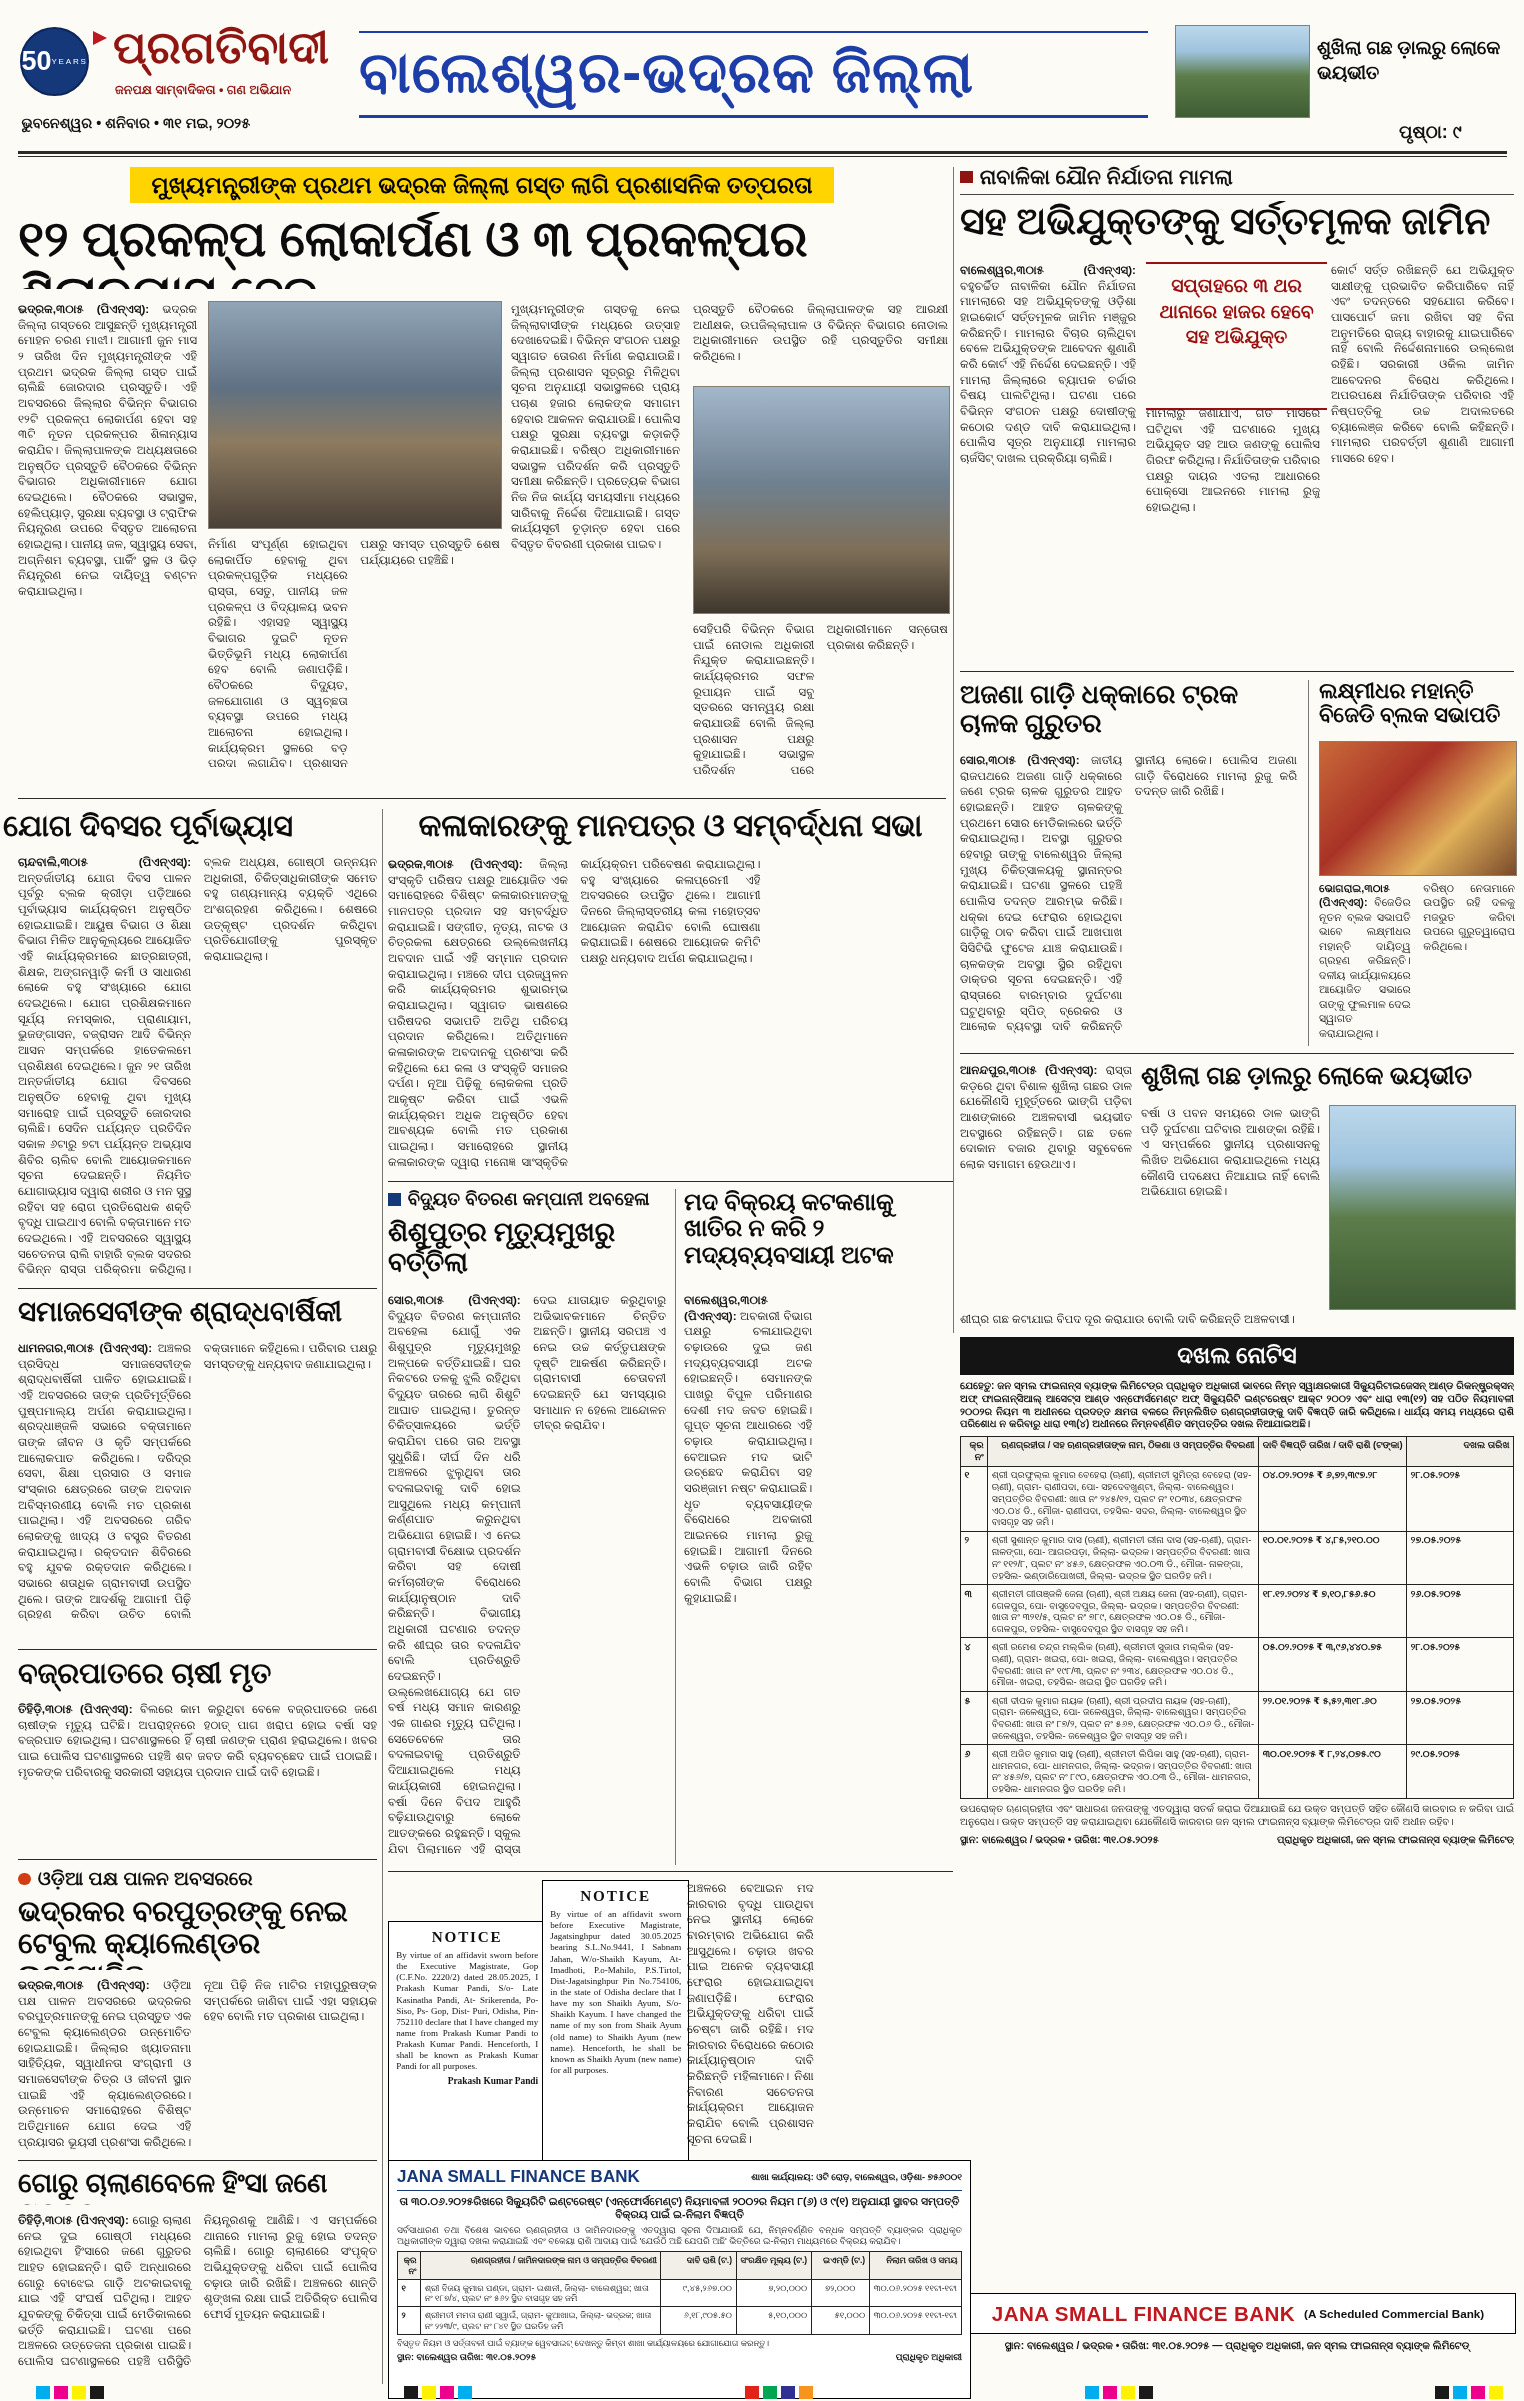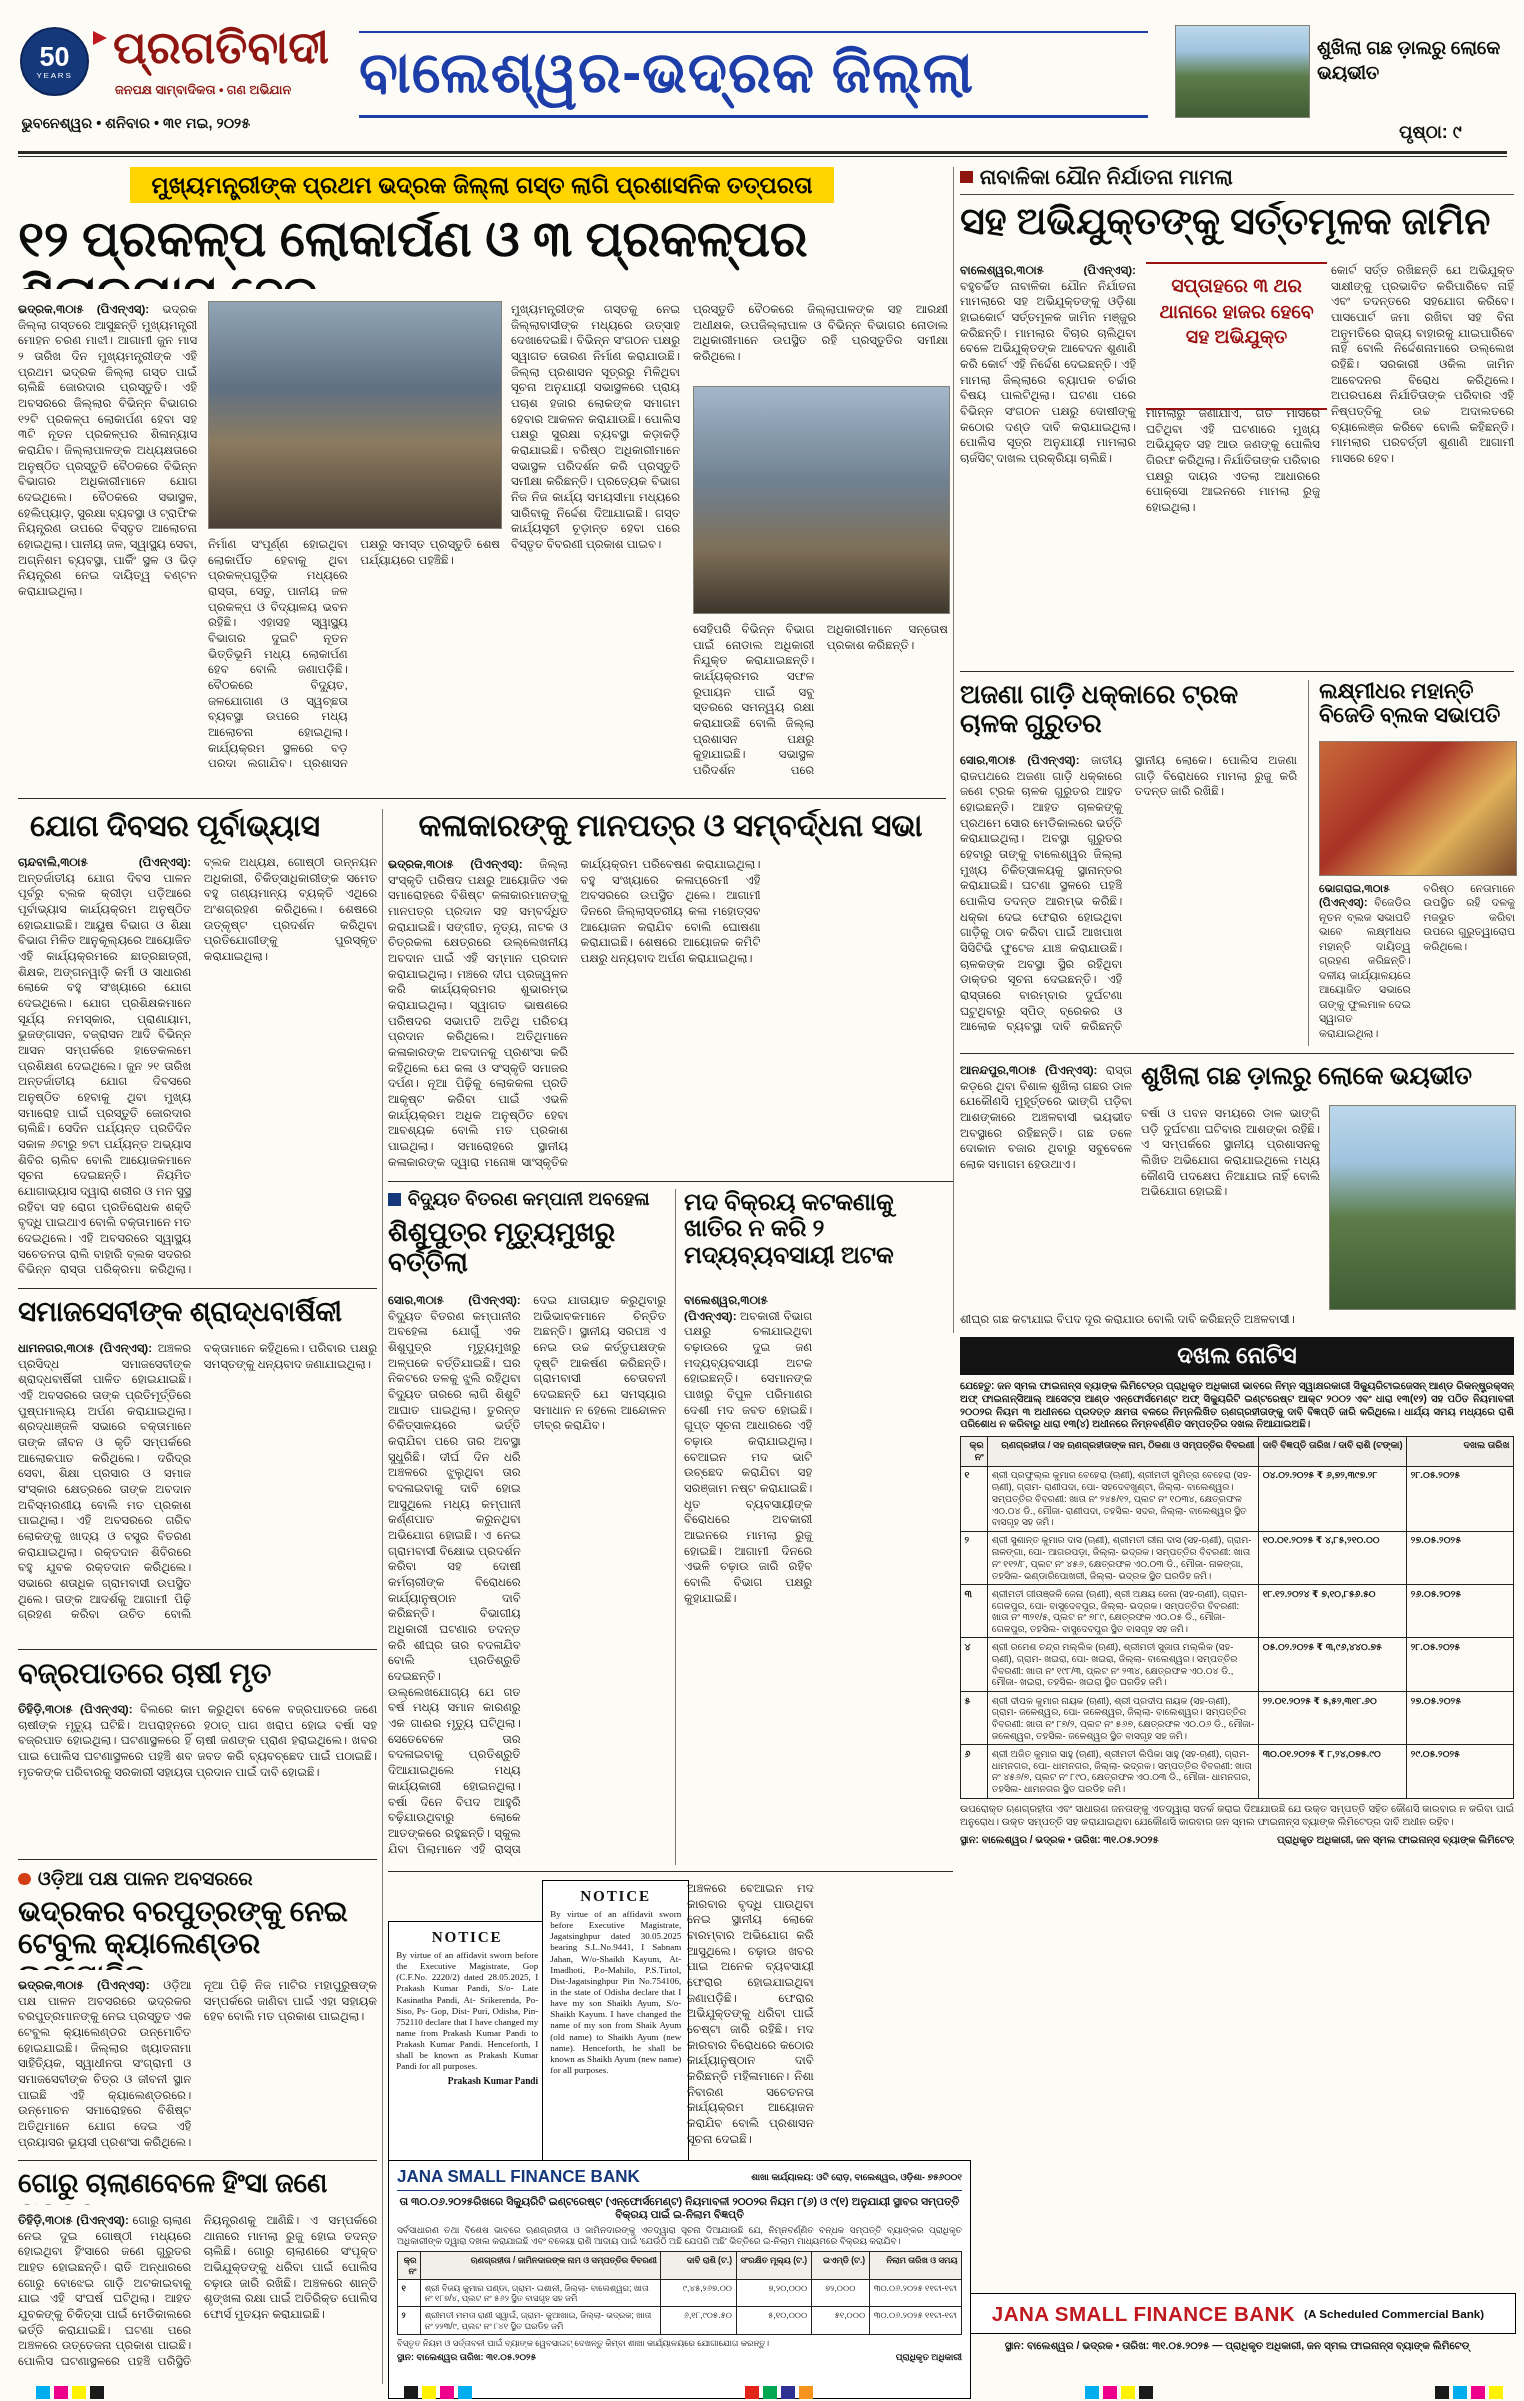--- a/index.html
+++ b/index.html
@@ -53,21 +53,21 @@
   .auc-body{font-size:9px;line-height:1.25;text-align:justify;}
   .auc-note{font-size:8.5px;line-height:1.2;margin-top:2.7px;}
   .auc-foot{display:flex;justify-content:space-between;font-size:9px;font-weight:bold;margin-top:3.6px;}
   .reg{width:14.4px;height:12.6px;display:inline-block;margin-right:3.6px;}
   .masthead-title{color:#1d3ea8;font-weight:bold;letter-spacing:0.9px;}
   .blue-rule{background:#1d3ea8;height:2.7px;}
   .paper-name{color:#8f1511;font-weight:bold;}
   .flag-icon{width:0;height:0;border-left:14.4px solid #c0181f;border-top:7.2px solid transparent;
              border-bottom:7.2px solid transparent;display:inline-block;}
   .logo-circle{width:65px;height:65px;border-radius:50%;background:#15387a;color:#fff;
-               display:flex;flex-direction:column;align-items:center;justify-content:center;border:2.7px solid #0d2558;}
+               display:flex;flex-direction:row;align-items:center;justify-content:center;border:2.7px solid #0d2558;}
   .logo-years{font-size:27px;font-weight:bold;line-height:1;}
   .logo-years-label{font-size:8px;letter-spacing:1.8px;}
 </style>
 </head>
 <body>
 
 <div id="page">
 
   <div class="abs logo-circle" style="left:20px;top:27px;">
     <span class="logo-years">50</span>
@@ -210,21 +210,21 @@
       <span>ପ୍ରାଧିକୃତ ଅଧିକାରୀ, ଜନ ସ୍ମଲ ଫାଇନାନ୍ସ ବ୍ୟାଙ୍କ ଲିମିଟେଡ୍</span>
     </div>
   </div>
 
   <div class="abs bank-bar" style="left:960px;top:2293px;width:554px;height:39px;">
     <span class="bank-name">JANA SMALL FINANCE BANK</span>
     <span class="bank-sub">(A Scheduled Commercial Bank)</span>
   </div>
   <div class="abs" style="left:960px;top:2340px;width:554px;font-size:10.3px;font-weight:bold;text-align:center;">ସ୍ଥାନ: ବାଲେଶ୍ୱର / ଭଦ୍ରକ • ତାରିଖ: ୩୧.୦୫.୨୦୨୫ — ପ୍ରାଧିକୃତ ଅଧିକାରୀ, ଜନ ସ୍ମଲ ଫାଇନାନ୍ସ ବ୍ୟାଙ୍କ ଲିମିଟେଡ୍</div>
 
-  <div class="abs headline" style="left:30px;top:809px;width:359px;height:38px;font-size:30px;">ଯୋଗ ଦିବସର ପୂର୍ବାଭ୍ୟାସ</div>
+  <div class="abs headline" style="left:3px;top:809px;width:359px;height:38px;font-size:30px;">ଯୋଗ ଦିବସର ପୂର୍ବାଭ୍ୟାସ</div>
   <div class="abs body cols2" style="left:18px;top:854px;width:359px;height:427px;">
     <b class="byline">ଚାନ୍ଦବାଲି,୩୦ା୫ (ପିଏନ୍ଏସ୍):</b>
     <span>ଅନ୍ତର୍ଜାତୀୟ ଯୋଗ ଦିବସ ପାଳନ ପୂର୍ବରୁ ବ୍ଲକ କ୍ରୀଡ଼ା ପଡ଼ିଆରେ ପୂର୍ବାଭ୍ୟାସ କାର୍ଯ୍ୟକ୍ରମ ଅନୁଷ୍ଠିତ ହୋଇଯାଇଛି। ଆୟୁଷ ବିଭାଗ ଓ ଶିକ୍ଷା ବିଭାଗ ମିଳିତ ଆନୁକୂଲ୍ୟରେ ଆୟୋଜିତ ଏହି କାର୍ଯ୍ୟକ୍ରମରେ ଛାତ୍ରଛାତ୍ରୀ, ଶିକ୍ଷକ, ଅଙ୍ଗନୱାଡ଼ି କର୍ମୀ ଓ ସାଧାରଣ ଲୋକେ ବହୁ ସଂଖ୍ୟାରେ ଯୋଗ ଦେଇଥିଲେ। ଯୋଗ ପ୍ରଶିକ୍ଷକମାନେ ସୂର୍ଯ୍ୟ ନମସ୍କାର, ପ୍ରାଣାୟାମ, ଭୁଜଙ୍ଗାସନ, ବଜ୍ରାସନ ଆଦି ବିଭିନ୍ନ ଆସନ ସମ୍ପର୍କରେ ହାତେକଲମେ ପ୍ରଶିକ୍ଷଣ ଦେଇଥିଲେ। ଜୁନ ୨୧ ତାରିଖ ଅନ୍ତର୍ଜାତୀୟ ଯୋଗ ଦିବସରେ ଅନୁଷ୍ଠିତ ହେବାକୁ ଥିବା ମୁଖ୍ୟ ସମାରୋହ ପାଇଁ ପ୍ରସ୍ତୁତି ଜୋରଦାର ଚାଲିଛି। ସେଦିନ ପର୍ଯ୍ୟନ୍ତ ପ୍ରତିଦିନ ସକାଳ ୬ଟାରୁ ୭ଟା ପର୍ଯ୍ୟନ୍ତ ଅଭ୍ୟାସ ଶିବିର ଚାଲିବ ବୋଲି ଆୟୋଜକମାନେ ସୂଚନା ଦେଇଛନ୍ତି। ନିୟମିତ ଯୋଗାଭ୍ୟାସ ଦ୍ୱାରା ଶରୀର ଓ ମନ ସୁସ୍ଥ ରହିବା ସହ ରୋଗ ପ୍ରତିରୋଧକ ଶକ୍ତି ବୃଦ୍ଧି ପାଇଥାଏ ବୋଲି ବକ୍ତାମାନେ ମତ ଦେଇଥିଲେ। ଏହି ଅବସରରେ ସ୍ୱାସ୍ଥ୍ୟ ସଚେତନତା ରାଲି ବାହାରି ବ୍ଲକ ସଦରର ବିଭିନ୍ନ ରାସ୍ତା ପରିକ୍ରମା କରିଥିଲା। ବ୍ଲକ ଅଧ୍ୟକ୍ଷ, ଗୋଷ୍ଠୀ ଉନ୍ନୟନ ଅଧିକାରୀ, ଚିକିତ୍ସାଧିକାରୀଙ୍କ ସମେତ ବହୁ ଗଣ୍ୟମାନ୍ୟ ବ୍ୟକ୍ତି ଏଥିରେ ଅଂଶଗ୍ରହଣ କରିଥିଲେ। ଶେଷରେ ଉତ୍କୃଷ୍ଟ ପ୍ରଦର୍ଶନ କରିଥିବା ପ୍ରତିଯୋଗୀଙ୍କୁ ପୁରସ୍କୃତ କରାଯାଇଥିଲା।</span>
   </div>
   <div class="abs hl" style="left:18px;top:1288px;width:359px;height:0.9px;"></div>
 
   <div class="abs headline" style="left:18px;top:1297px;width:359px;height:36px;font-size:28px;">ସମାଜସେବୀଙ୍କ ଶ୍ରାଦ୍ଧବାର୍ଷିକୀ</div>
   <div class="abs body cols2" style="left:18px;top:1340px;width:359px;height:301px;">
     <b class="byline">ଧାମନଗର,୩୦ା୫ (ପିଏନ୍ଏସ୍):</b>
     <span>ଅଞ୍ଚଳର ପ୍ରସିଦ୍ଧ ସମାଜସେବୀଙ୍କ ଶ୍ରାଦ୍ଧବାର୍ଷିକୀ ପାଳିତ ହୋଇଯାଇଛି। ଏହି ଅବସରରେ ତାଙ୍କ ପ୍ରତିମୂର୍ତ୍ତିରେ ପୁଷ୍ପମାଲ୍ୟ ଅର୍ପଣ କରାଯାଇଥିଲା। ଶ୍ରଦ୍ଧାଞ୍ଜଳି ସଭାରେ ବକ୍ତାମାନେ ତାଙ୍କ ଜୀବନ ଓ କୃତି ସମ୍ପର୍କରେ ଆଲୋକପାତ କରିଥିଲେ। ଦରିଦ୍ର ସେବା, ଶିକ୍ଷା ପ୍ରସାର ଓ ସମାଜ ସଂସ୍କାର କ୍ଷେତ୍ରରେ ତାଙ୍କ ଅବଦାନ ଅବିସ୍ମରଣୀୟ ବୋଲି ମତ ପ୍ରକାଶ ପାଇଥିଲା। ଏହି ଅବସରରେ ଗରିବ ଲୋକଙ୍କୁ ଖାଦ୍ୟ ଓ ବସ୍ତ୍ର ବିତରଣ କରାଯାଇଥିଲା। ରକ୍ତଦାନ ଶିବିରରେ ବହୁ ଯୁବକ ରକ୍ତଦାନ କରିଥିଲେ। ସଭାରେ ଶତାଧିକ ଗ୍ରାମବାସୀ ଉପସ୍ଥିତ ଥିଲେ। ତାଙ୍କ ଆଦର୍ଶକୁ ଆଗାମୀ ପିଢ଼ି ଗ୍ରହଣ କରିବା ଉଚିତ ବୋଲି ବକ୍ତାମାନେ କହିଥିଲେ। ପରିବାର ପକ୍ଷରୁ ସମସ୍ତଙ୍କୁ ଧନ୍ୟବାଦ ଜଣାଯାଇଥିଲା।</span>

